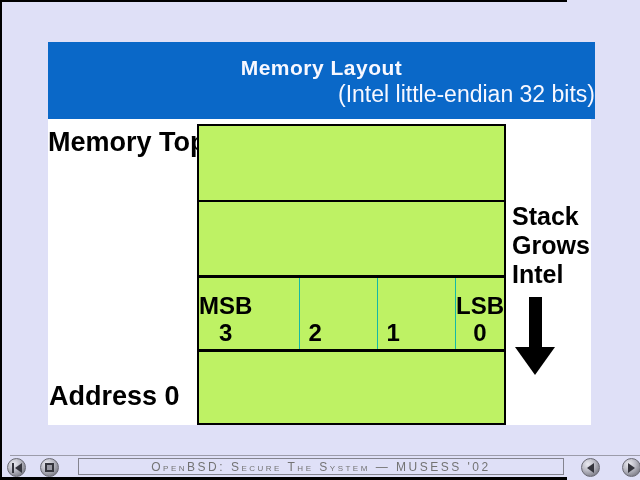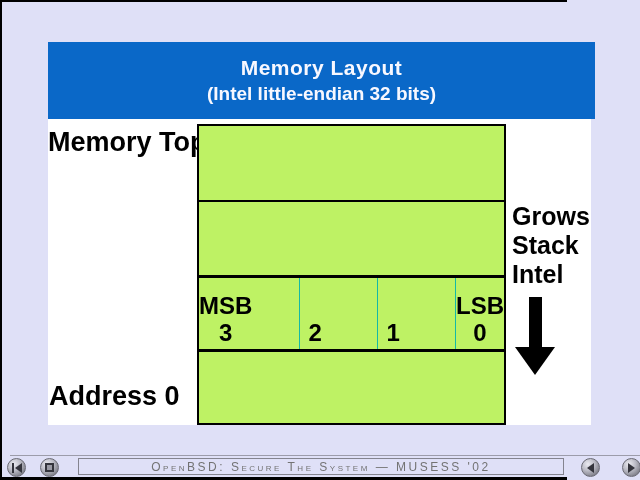--- a/index.html
+++ b/index.html
@@ -14,21 +14,21 @@
   .wb-bottom { position:absolute; left:0; top:477px; width:567px; height:3px; background:#000; }
 
   
   .slide-white { position:absolute; left:48px; top:42px; width:543px; height:383px; background:#ffffff; }
   .banner {
     position:absolute; left:48px; top:42px; width:547px; height:77px;
     background:#0a68c8; color:#f8f8ff; text-align:center;
     display:flex; flex-direction:column; justify-content:center;
   }
   .banner-title    { font-size:21px; font-weight:bold; line-height:26px; letter-spacing:0.5px; }
-  .banner-subtitle { font-size:19px; font-weight:bold; line-height:26px; }
+  .banner-subtitle { font-size:23px; font-weight:normal; line-height:26px;text-align:right; }
 
   .lbl { position:absolute; color:#000; font-weight:bold; font-size:27px; white-space:nowrap; }
   .memory-top { left:48px; top:127px; }
   .address0   { left:49px; top:381px; }
 
   
   .trow {
     position:absolute; left:197px; width:309px;
     background:#bef264; border:2px solid #000; box-sizing:border-box;
   }
@@ -125,22 +125,22 @@
     </div>
     <div class="bcell">
       <span>LSB</span>
       <span>0</span>
     </div>
   </div>
 
   <div class="trow r4"></div>
 
   <div class="stack-note">
+    <span>Stack</span>
     <span>Grows</span>
-    <span>Stack</span>
     <span>Intel</span>
   </div>
 
   <div class="down-arrow">
     <div class="shaft"></div>
     <div class="head"></div>
   </div>
 
   <div class="divider"></div>
 

